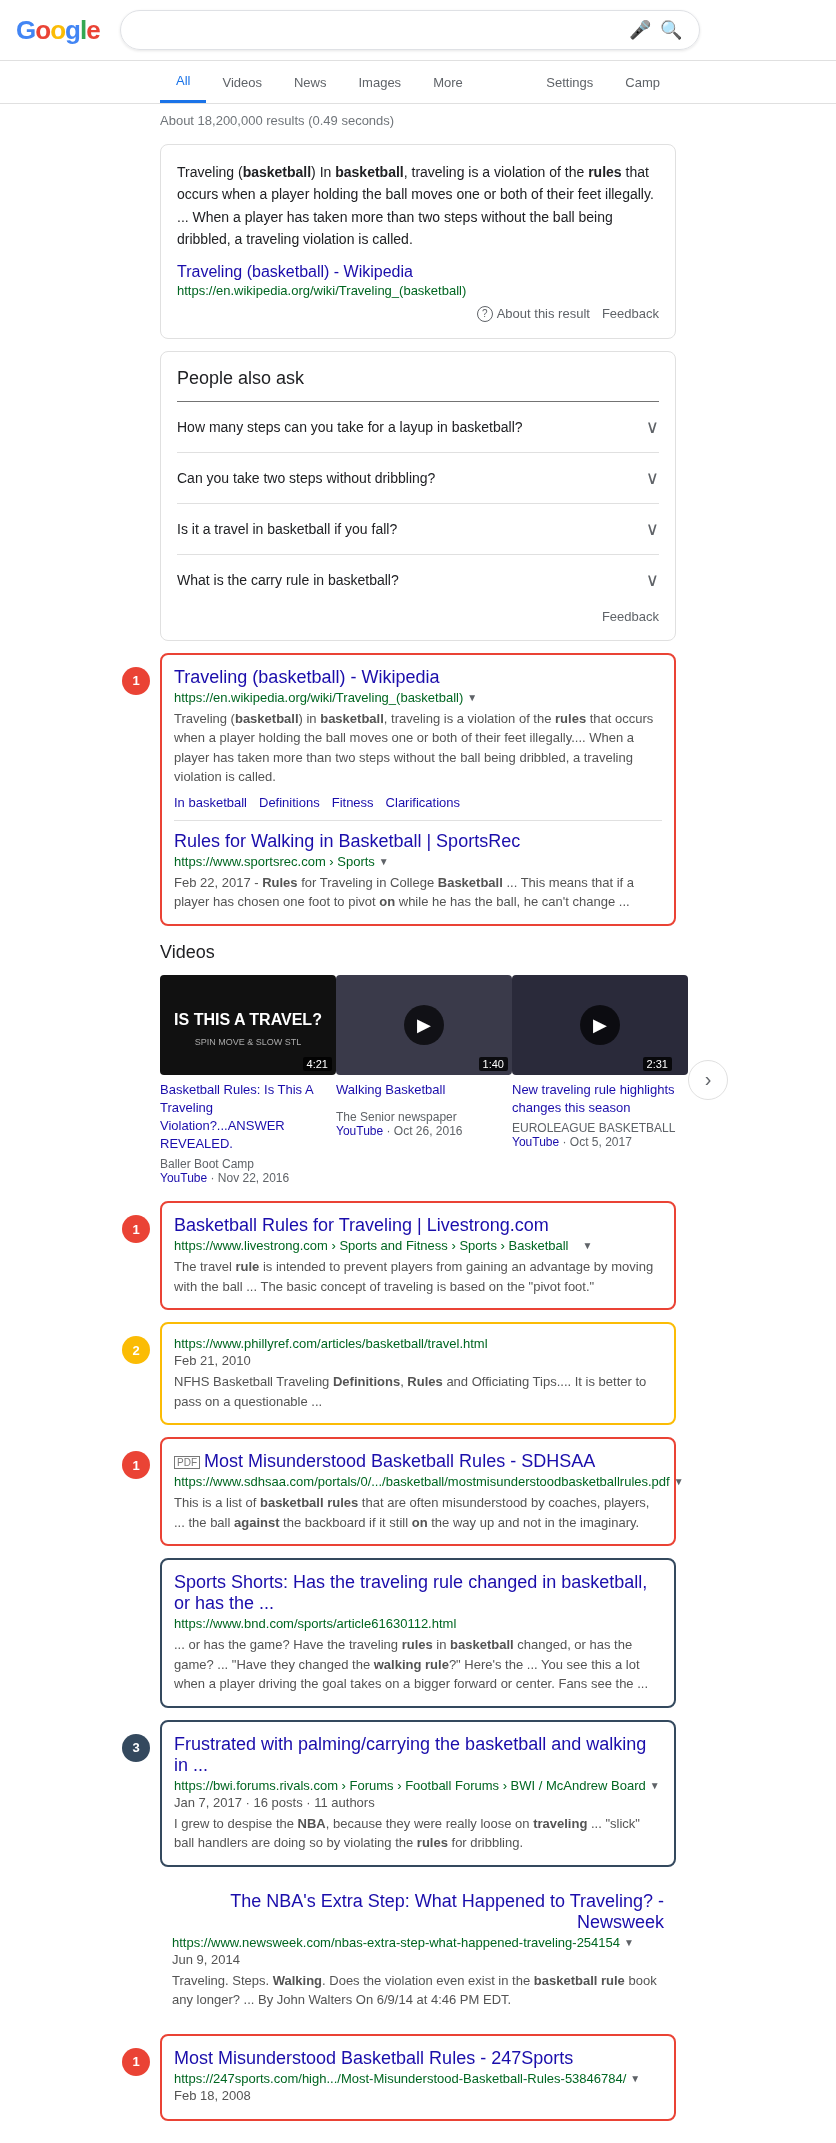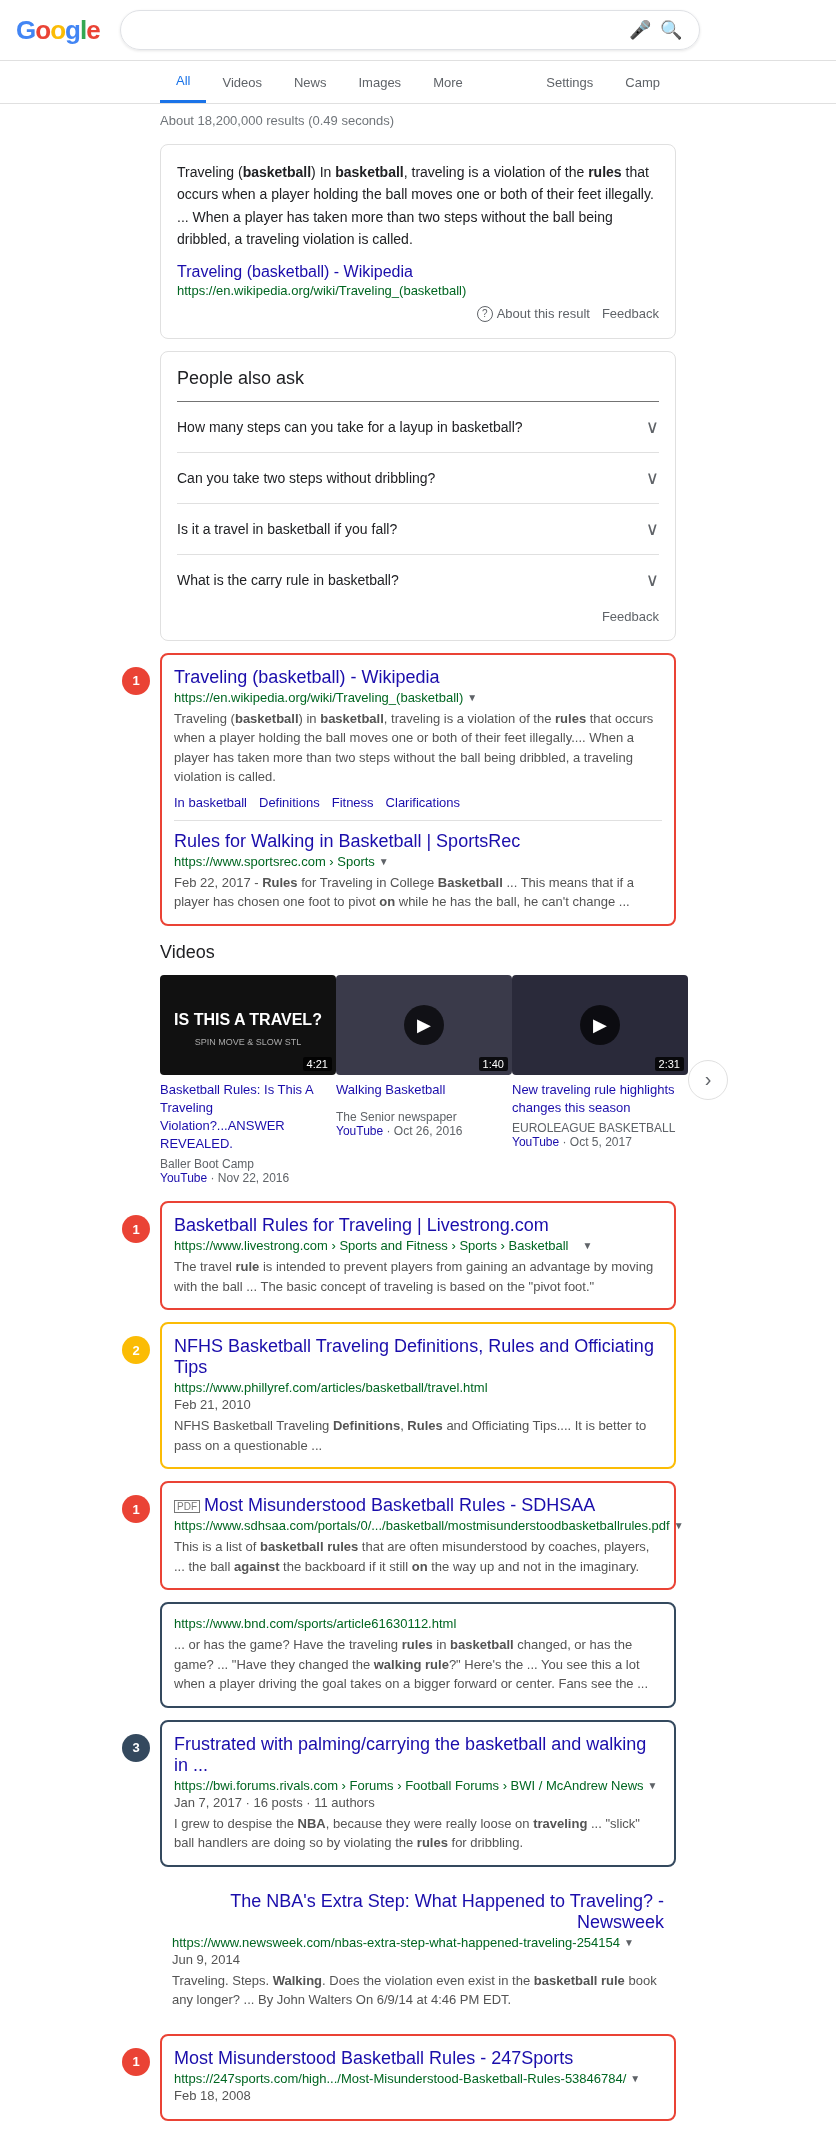--- a/index.html
+++ b/index.html
@@ -126,21 +126,21 @@
         <div style="font-size:13px;color:#1a0dab;margin-top:6px;line-height:1.4;">Walking Basketball</div>
         <div style="font-size:12px;color:#5f6368;margin-top:11px;">
           <span>The Senior newspaper</span><br>
           <span style="color:#1a0dab;">YouTube</span> · <span>Oct 26, 2016</span>
         </div>
       </div>
 
       <div style="width:176px;flex-shrink:0;cursor:pointer;">
         <div style="width:176px;height:100px;background:#2a2a3a;border-radius:4px;position:relative;overflow:hidden;display:flex;align-items:center;justify-content:center;">
           <div style="width:40px;height:40px;background:rgba(0,0,0,0.7);border-radius:50%;display:flex;align-items:center;justify-content:center;color:white;font-size:18px;">▶</div>
-          <div style="position:absolute;bottom:4px;right:4px;background:rgba(0,0,0,0.8);color:white;font-size:11px;padding:1px 4px;border-radius:2px;">2:31</div>
+          <div style="position:absolute;bottom:4px;right:16px;background:rgba(0,0,0,0.8);color:white;font-size:11px;padding:1px 4px;border-radius:2px;">2:31</div>
         </div>
         <div style="font-size:13px;color:#1a0dab;margin-top:6px;line-height:1.4;">New traveling rule highlights changes this season</div>
         <div style="font-size:12px;color:#5f6368;margin-top:4px;">
           <span>EUROLEAGUE BASKETBALL</span><br>
           <span style="color:#1a0dab;">YouTube</span> · <span>Oct 5, 2017</span>
         </div>
       </div>
 
       <div style="width:40px;height:40px;border-radius:50%;border:1px solid #e0e0e0;display:flex;align-items:center;justify-content:center;cursor:pointer;color:#5f6368;font-size:20px;align-self:center;flex-shrink:0;">›</div>
     </div>
@@ -151,48 +151,48 @@
     <a style="color:#1a0dab;font-size:18px;text-decoration:none;display:block;margin-bottom:2px;">Basketball Rules for Traveling | Livestrong.com</a>
     <div style="display:flex;align-items:center;gap:14px;margin-bottom:4px;">
       <span style="color:#006621;font-size:13px;">https://www.livestrong.com › Sports and Fitness › Sports › Basketball</span>
       <span style="color:#5f6368;font-size:10px;cursor:pointer;">▼</span>
     </div>
     <p style="font-size:13px;color:#545454;line-height:1.5;">The travel <b>rule</b> is intended to prevent players from gaining an advantage by moving with the ball ... The basic concept of traveling is based on the "pivot foot."</p>
   </div>
 
   <div style="border:2px solid #FBBC05;border-radius:8px;padding:12px;margin:12px 0;position:relative;">
     <div style="width:28px;height:28px;border-radius:50%;background:#FBBC05;display:flex;align-items:center;justify-content:center;font-size:13px;font-weight:bold;color:white;position:absolute;left:-40px;top:12px;">2</div>
-    <a style="color:#1a0dab;font-size:18px;text-decoration:none;display:block;margin-bottom:2px;">NFHS Basketball Traveling Definitions, Rules and Officiating Tips</a>
     <div style="color:#006621;font-size:13px;margin-bottom:2px;">https://www.phillyref.com/articles/basketball/travel.html</div>
     <div style="font-size:13px;color:#545454;margin-bottom:4px;">Feb 21, 2010</div>
     <p style="font-size:13px;color:#545454;line-height:1.5;">NFHS Basketball Traveling <b>Definitions</b>, <b>Rules</b> and Officiating Tips.... It is better to pass on a questionable ...</p>
   </div>
 
   <div style="border:2px solid #EA4335;border-radius:8px;padding:12px;margin:12px 0;position:relative;">
     <div style="width:28px;height:28px;border-radius:50%;background:#EA4335;display:flex;align-items:center;justify-content:center;font-size:13px;font-weight:bold;color:white;position:absolute;left:-40px;top:12px;">1</div>
     <a style="color:#1a0dab;font-size:18px;text-decoration:none;display:block;margin-bottom:2px;">
       <span style="font-size:10px;color:#777;border:1px solid #777;padding:0 2px;vertical-align:middle;margin-right:4px;">PDF</span>Most Misunderstood Basketball Rules - SDHSAA
     </a>
     <div style="display:flex;align-items:center;gap:4px;margin-bottom:4px;">
       <span style="color:#006621;font-size:13px;">https://www.sdhsaa.com/portals/0/.../basketball/mostmisunderstoodbasketballrules.pdf</span>
       <span style="color:#5f6368;font-size:10px;cursor:pointer;">▼</span>
     </div>
     <p style="font-size:13px;color:#545454;line-height:1.5;">This is a list of <b>basketball rules</b> that are often misunderstood by coaches, players, ... the ball <b>against</b> the backboard if it still <b>on</b> the way up and not in the imaginary.</p>
   </div>
 
   <div style="border:2px solid #34495e;border-radius:8px;padding:12px;margin:12px 0;position:relative;">
+    <a style="color:#1a0dab;font-size:18px;text-decoration:none;display:block;margin-bottom:2px;">Sports Shorts: Has the traveling rule changed in basketball, or has the ...</a>
     <div style="color:#006621;font-size:13px;margin-bottom:4px;">https://www.bnd.com/sports/article61630112.html</div>
     <p style="font-size:13px;color:#545454;line-height:1.5;">... or has the game? Have the traveling <b>rules</b> in <b>basketball</b> changed, or has the game? ... "Have they changed the <b>walking rule</b>?" Here's the ... You see this a lot when a player driving the goal takes on a bigger forward or center. Fans see the ...</p>
   </div>
 
   <div style="border:2px solid #34495e;border-radius:8px;padding:12px;margin:12px 0;position:relative;">
     <div style="width:28px;height:28px;border-radius:50%;background:#34495e;display:flex;align-items:center;justify-content:center;font-size:13px;font-weight:bold;color:white;position:absolute;left:-40px;top:12px;">3</div>
     <a style="color:#1a0dab;font-size:18px;text-decoration:none;display:block;margin-bottom:2px;">Frustrated with palming/carrying the basketball and walking in ...</a>
     <div style="display:flex;align-items:center;gap:4px;margin-bottom:2px;">
-      <span style="color:#006621;font-size:13px;">https://bwi.forums.rivals.com › Forums › Football Forums › BWI / McAndrew News</span>
+      <span style="color:#006621;font-size:13px;">https://bwi.forums.rivals.com › Forums › Football Forums › BWI / McAndrew Board</span>
       <span style="color:#5f6368;font-size:10px;cursor:pointer;">▼</span>
     </div>
     <div style="font-size:13px;color:#545454;margin-bottom:4px;">
       <span>Jan 7, 2017</span> · <span>16 posts · 11 authors</span>
     </div>
     <p style="font-size:13px;color:#545454;line-height:1.5;">I grew to despise the <b>NBA</b>, because they were really loose on <b>traveling</b> ... "slick" ball handlers are doing so by violating the <b>rules</b> for dribbling.</p>
   </div>
 
   <div style="padding:12px;margin:12px 0;position:relative;">
     <a style="color:#1a0dab;font-size:18px;text-decoration:none;display:block;margin-bottom:2px;text-align:right;">The NBA's Extra Step: What Happened to Traveling? - Newsweek</a>

